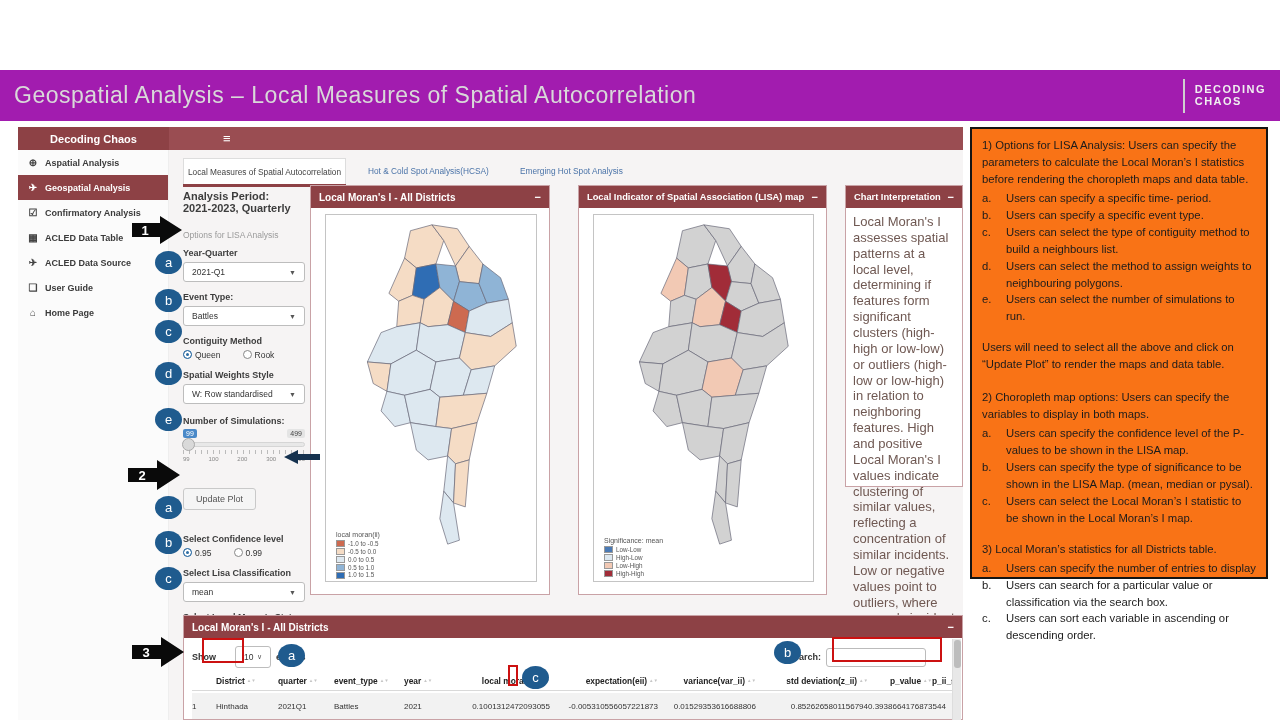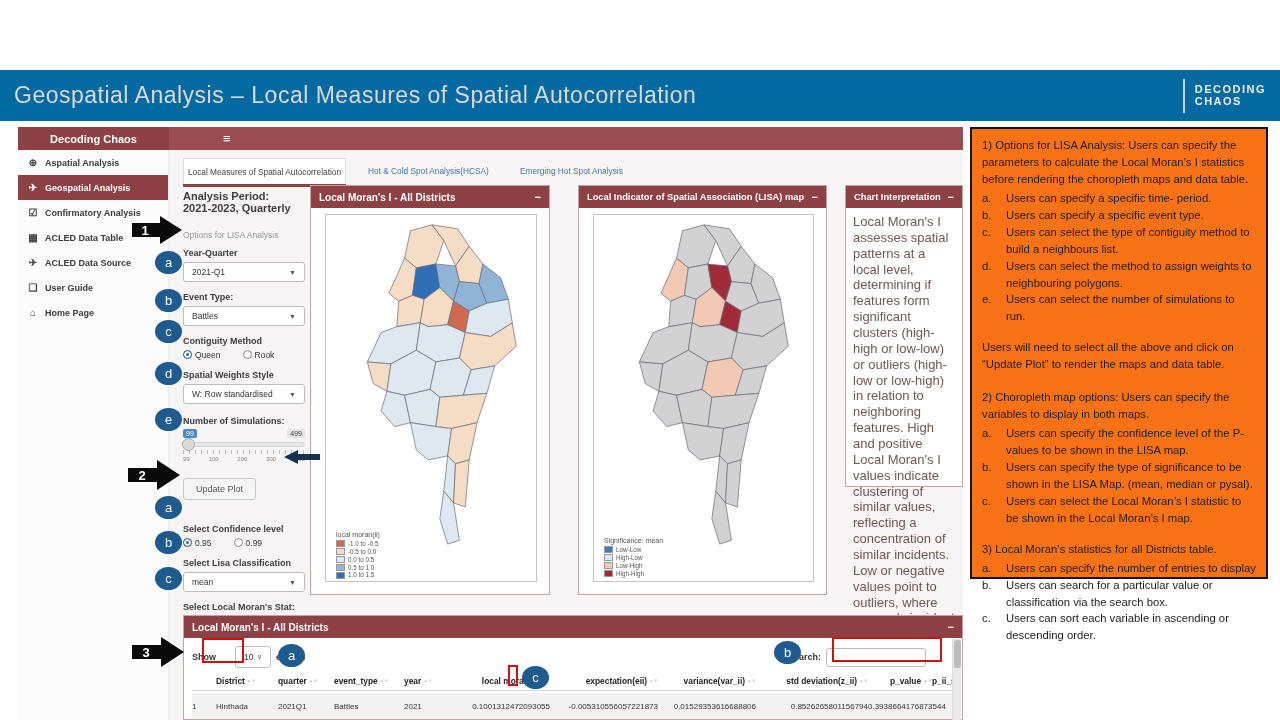--- a/index.html
+++ b/index.html
@@ -1,21 +1,21 @@
 <!DOCTYPE html>
 <html><head>
 <meta charset="utf-8">
 <style>
   * { margin:0; padding:0; box-sizing:border-box; }
   html,body { width:1280px; height:720px; background:#ffffff; overflow:hidden;
               font-family:"Liberation Sans", sans-serif; }
   .abs { position:absolute; }
 
   
-  .topbar { left:0; top:70px; width:1280px; height:51px; background:#0369a1;
+  .topbar { left:0; top:70px; width:1280px; height:51px; background:#a21caf;
             display:flex; align-items:center; justify-content:space-between; padding:0 14px; }
   .topbar-title { color:#d9d9d9; font-size:23px; font-weight:300; letter-spacing:.5px; }
   .logo { display:flex; align-items:center; gap:8px; border-left:2px solid #cfcfcf; padding-left:10px; height:34px; }
   .logo-txt { color:#f0f0f0; font-weight:bold; font-size:11px; letter-spacing:1.5px; line-height:1.05; text-transform:uppercase; text-align:left; }
 
   
   .brand { left:18px; top:127px; width:151px; height:23px; background:#8d4145; color:#fff;
            font-size:11px; font-weight:bold; display:flex; align-items:center; justify-content:center; }
   .navbar { left:169px; top:127px; width:794px; height:23px; background:#9a4d52; color:#fff;
             display:flex; align-items:center; padding-left:54px; font-size:13px; }
@@ -183,21 +183,21 @@
   </div>
   <div class="ticks"></div>
   <div class="tick-lbls">
     <span>99</span>
     <span>100</span>
     <span>200</span>
     <span>300</span>
     <span>400</span>
   </div>
 
-  <button class="btn" style="margin-top:16px;">Update Plot</button>
+  <button class="btn" style="margin-top:26px;">Update Plot</button>
 
   <div class="lbl" style="margin-top:24px;">Select Confidence level</div>
   <div class="radio-row" style="margin-top:4px;">
     <span><span class="rad on"></span><span>0.95</span></span>
     <span><span class="rad"></span><span>0.99</span></span>
   </div>
 
   <div class="lbl" style="margin-top:10px;">Select Lisa Classification</div>
   <div class="sel" style="margin-top:4px;">
     <span>mean</span>

